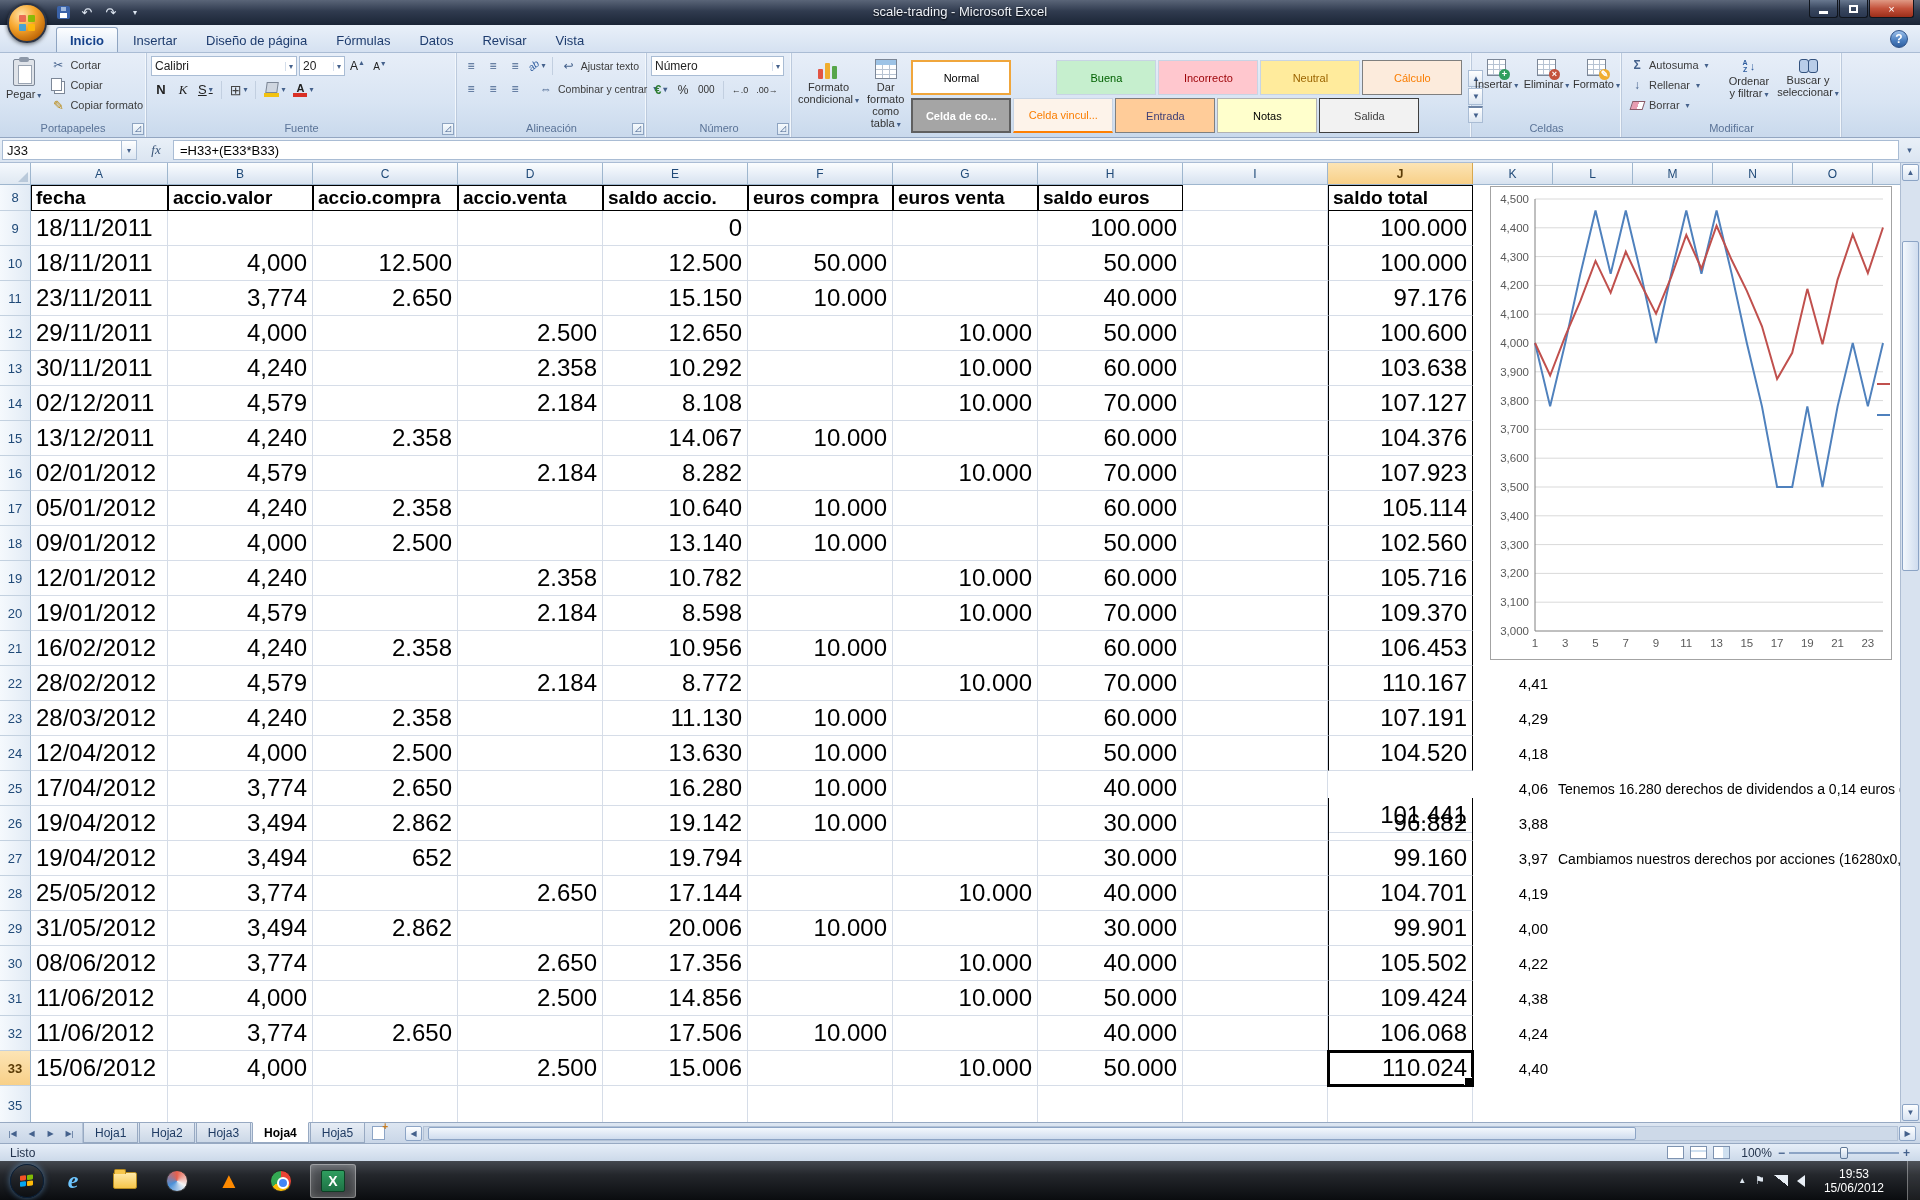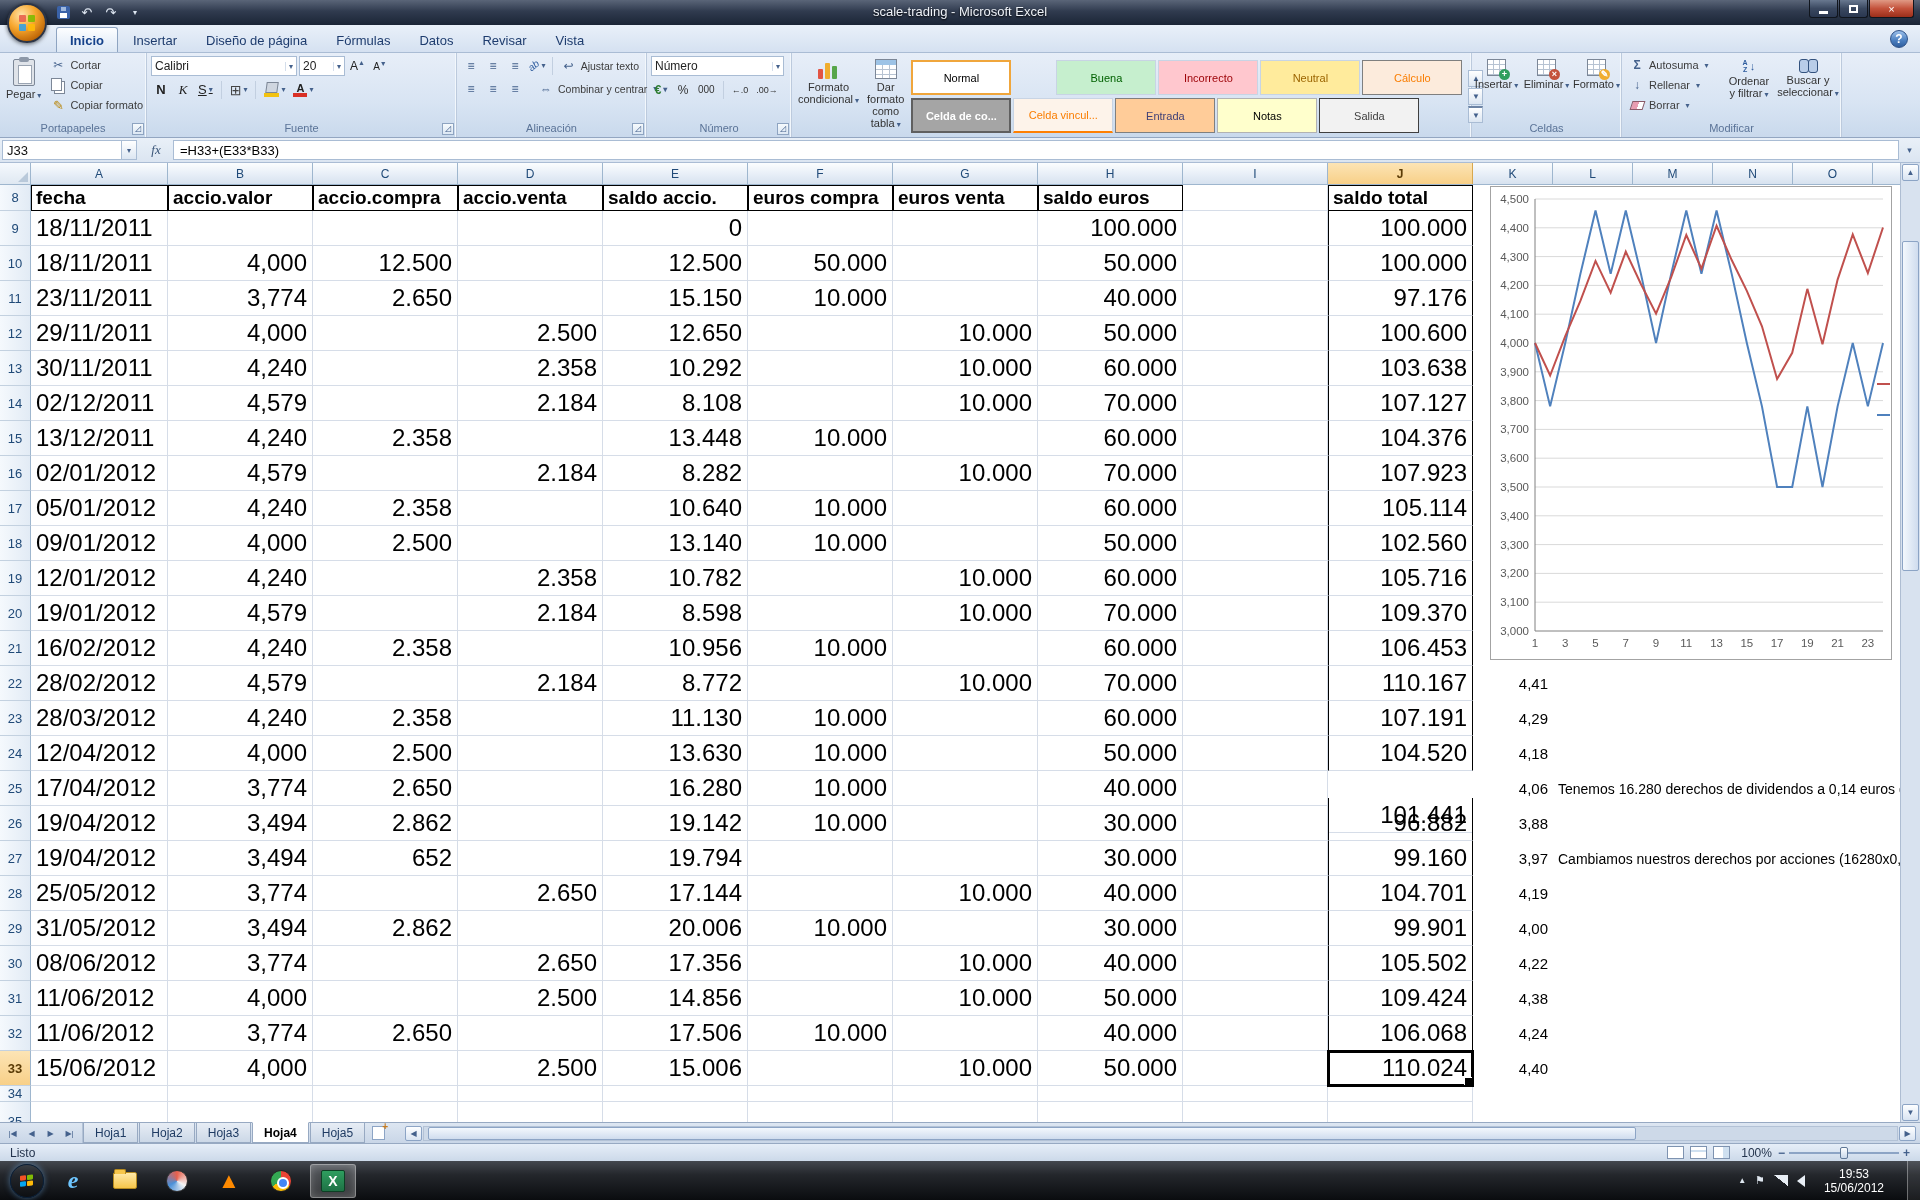--- a/index.html
+++ b/index.html
@@ -652,21 +652,21 @@
         <div class="cell nogrid" style="width: 80px;"></div>
         <div class="cell nogrid" style="width: 80px;"></div>
         <div class="cell nogrid" style="width: 27px;"></div>
       </div>
       <div class="grow" style="height: 35px;">
         <div class="gut">15</div>
         <div class="cell al" style="width: 137px;">13/12/2011</div>
         <div class="cell" style="width: 145px;">4,240</div>
         <div class="cell" style="width: 145px;">2.358</div>
         <div class="cell" style="width: 145px;"></div>
-        <div class="cell" style="width: 145px;">13.448</div>
+        <div class="cell" style="width: 145px;">14.067</div>
         <div class="cell" style="width: 145px;">10.000</div>
         <div class="cell" style="width: 145px;"></div>
         <div class="cell" style="width: 145px;">60.000</div>
         <div class="cell" style="width: 145px;"></div>
         <div class="cell colj" style="width: 145px;">104.376</div>
         <div class="cell nogrid" style="width: 80px;"></div>
         <div class="cell nogrid" style="width: 80px;"></div>
         <div class="cell nogrid" style="width: 80px;"></div>
         <div class="cell nogrid" style="width: 80px;"></div>
         <div class="cell nogrid" style="width: 80px;"></div>
@@ -1001,39 +1001,20 @@
         <div class="cell" style="width: 145px;">4,000</div>
         <div class="cell" style="width: 145px;"></div>
         <div class="cell" style="width: 145px;">2.500</div>
         <div class="cell" style="width: 145px;">15.006</div>
         <div class="cell" style="width: 145px;"></div>
         <div class="cell" style="width: 145px;">10.000</div>
         <div class="cell" style="width: 145px;">50.000</div>
         <div class="cell" style="width: 145px;"></div>
         <div class="cell colj lastrow active-cell" style="width: 145px;">110.024</div>
         <div class="cell nogrid kcell" style="width: 80px;">4,40</div>
-        <div class="cell nogrid" style="width: 80px;"></div>
-        <div class="cell nogrid" style="width: 80px;"></div>
-        <div class="cell nogrid" style="width: 80px;"></div>
-        <div class="cell nogrid" style="width: 80px;"></div>
-        <div class="cell nogrid" style="width: 27px;"></div>
-      </div>
-      <div class="grow" style="height: 16px;">
-        <div class="gut">34</div>
-        <div class="cell al" style="width: 137px;"></div>
-        <div class="cell" style="width: 145px;"></div>
-        <div class="cell" style="width: 145px;"></div>
-        <div class="cell" style="width: 145px;"></div>
-        <div class="cell" style="width: 145px;"></div>
-        <div class="cell" style="width: 145px;"></div>
-        <div class="cell" style="width: 145px;"></div>
-        <div class="cell" style="width: 145px;"></div>
-        <div class="cell" style="width: 145px;"></div>
-        <div class="cell" style="width: 145px;"></div>
-        <div class="cell nogrid" style="width: 80px;"></div>
         <div class="cell nogrid" style="width: 80px;"></div>
         <div class="cell nogrid" style="width: 80px;"></div>
         <div class="cell nogrid" style="width: 80px;"></div>
         <div class="cell nogrid" style="width: 80px;"></div>
         <div class="cell nogrid" style="width: 27px;"></div>
       </div>
       <div class="grow" style="height: 40px;">
         <div class="gut">35</div>
         <div class="cell al" style="width: 137px;"></div>
         <div class="cell" style="width: 145px;"></div>

